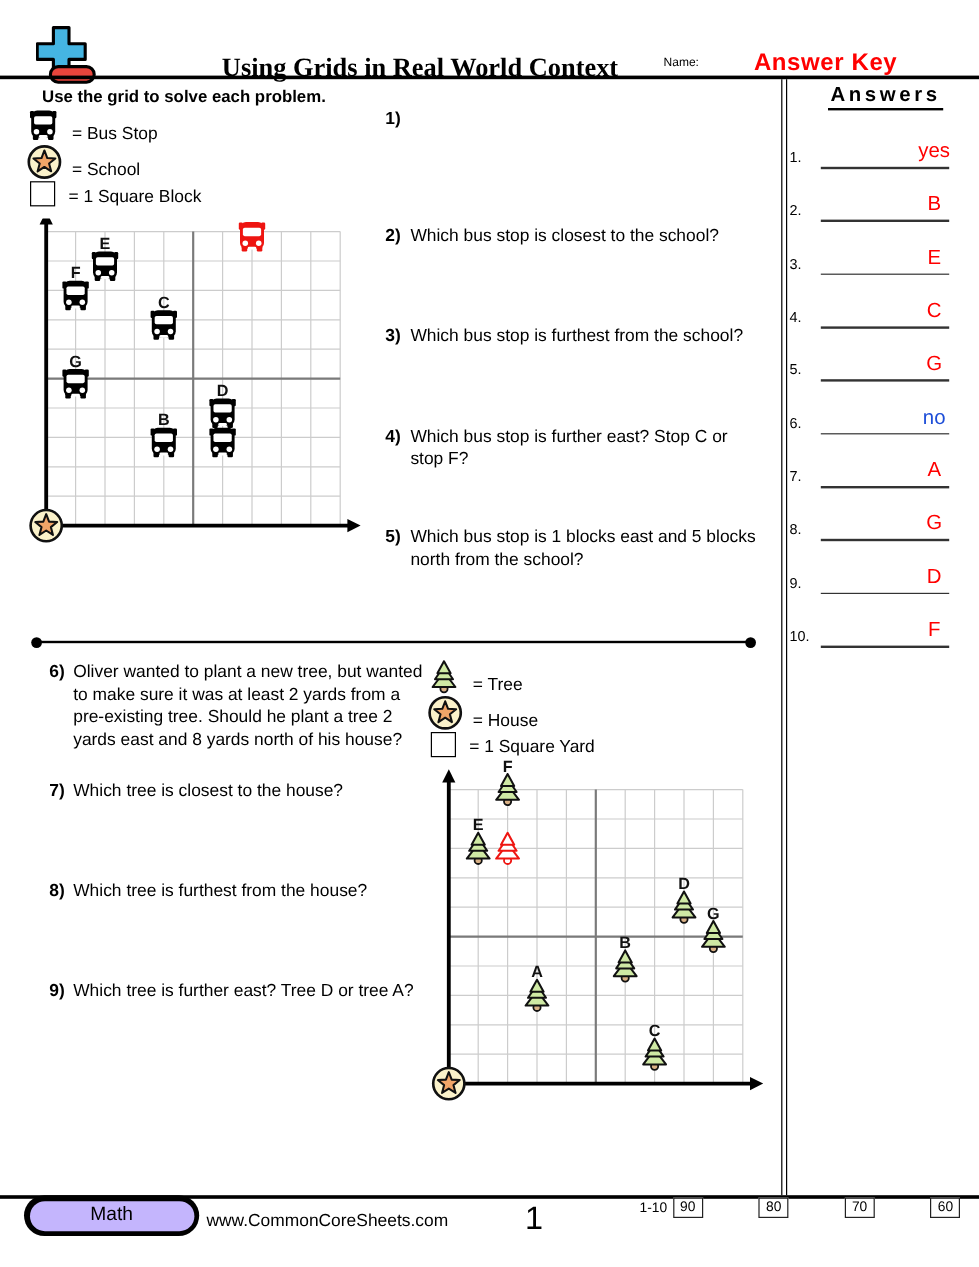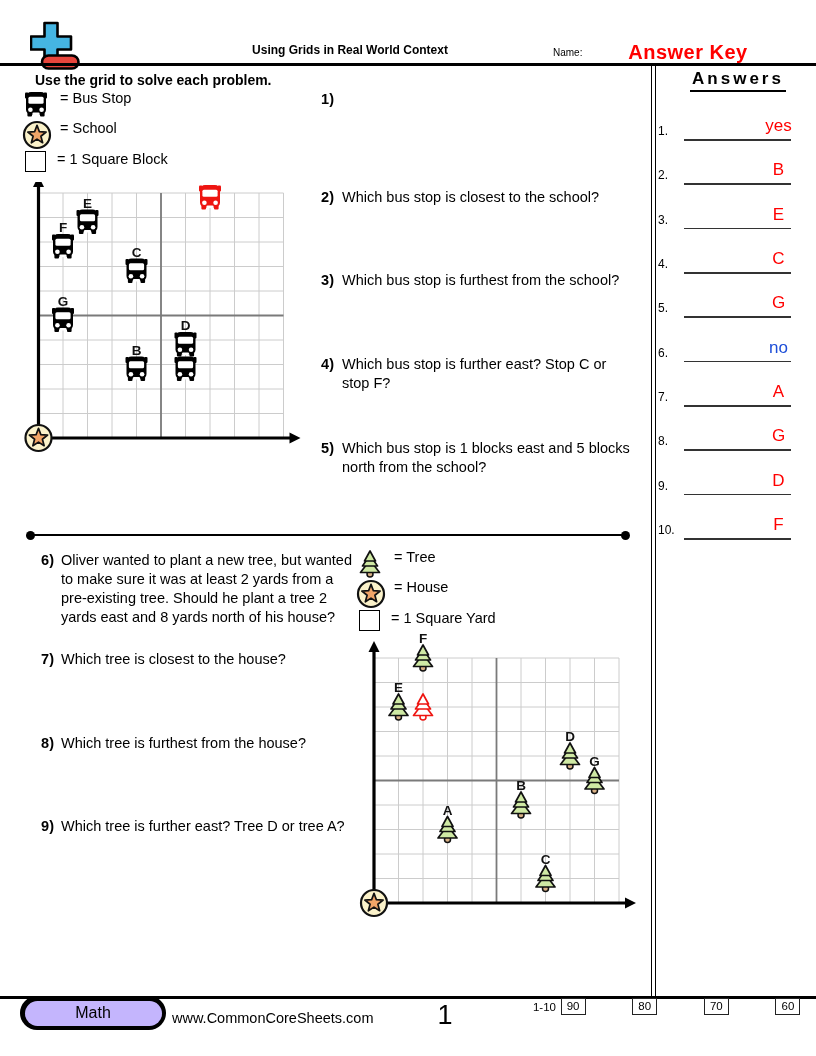--- a/index.html
+++ b/index.html
@@ -2,27 +2,27 @@
 <html><head>
 <meta charset="utf-8">
 <style>
   html,body{margin:0;padding:0;background:#fff;}
   .page{position:relative;width:816px;height:1056px;background:#fff;overflow:hidden;
         font-family:"Liberation Sans",sans-serif;color:#000;}
   .abs{position:absolute;}
   
   .header-line{position:absolute;left:0;top:63px;width:816px;height:3px;background:#000;}
   .title{position:absolute;left:170px;top:43px;width:360px;text-align:center;
-         font-size:12px;font-weight:bold;}
+         font-size:22px;font-weight:bold;font-family:Liberation Serif, serif;}
   .name-label{position:absolute;left:553px;top:47px;font-size:10px;}
   .name-value{position:absolute;left:608px;top:41px;width:160px;text-align:center;
               font-size:20px;font-weight:bold;letter-spacing:.5px;}
   
   .instructions{position:absolute;left:35px;top:72px;font-size:14px;font-weight:bold;}
-  .lrow{position:absolute;display:flex;align-items:flex-start;gap:8px;font-size:14.5px;}
+  .lrow{position:absolute;display:flex;align-items:flex-end;gap:8px;font-size:14.5px;}
   .licon{flex:none;}
   .sq-icon{width:19px;height:19px;border:1.8px solid #000;background:#fff;margin:0 3px;}
   
   .q{position:absolute;left:309px;display:flex;align-items:flex-start;font-size:14.5px;line-height:1.3;}
   .q.left{left:24px;}
   .qn{flex:none;width:25px;text-align:right;font-weight:bold;margin-right:8px;}
   .q.left .qn{width:30px;margin-right:7px;}
   .qt{width:288px;}
   
   .sep{position:absolute;left:651px;top:66px;height:930px;width:2.5px;

